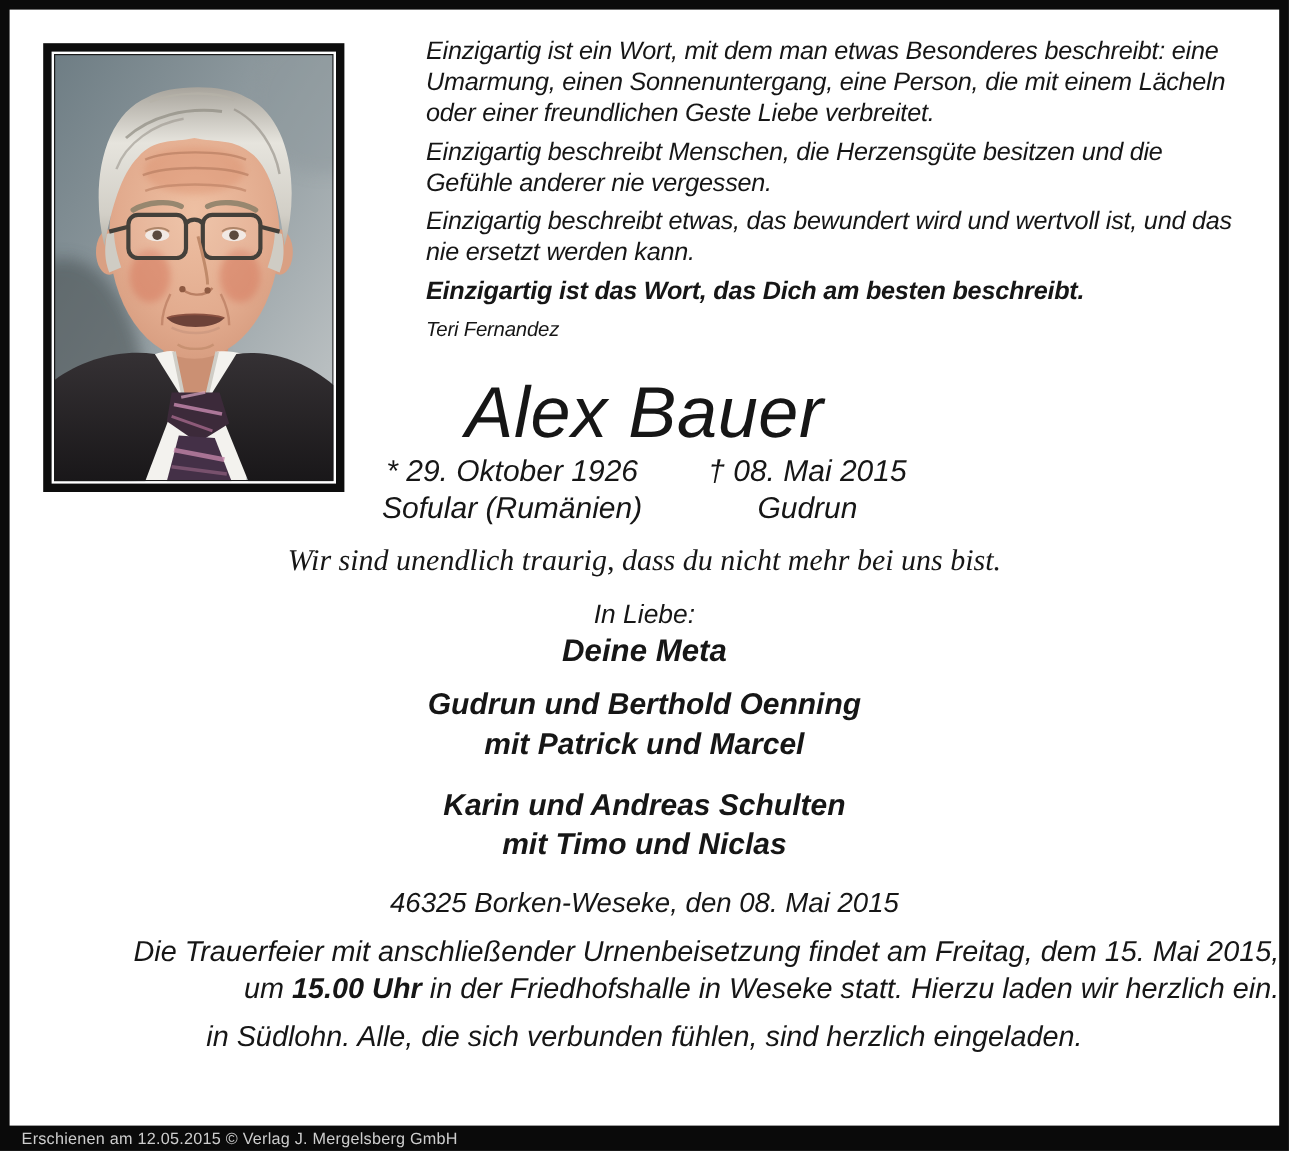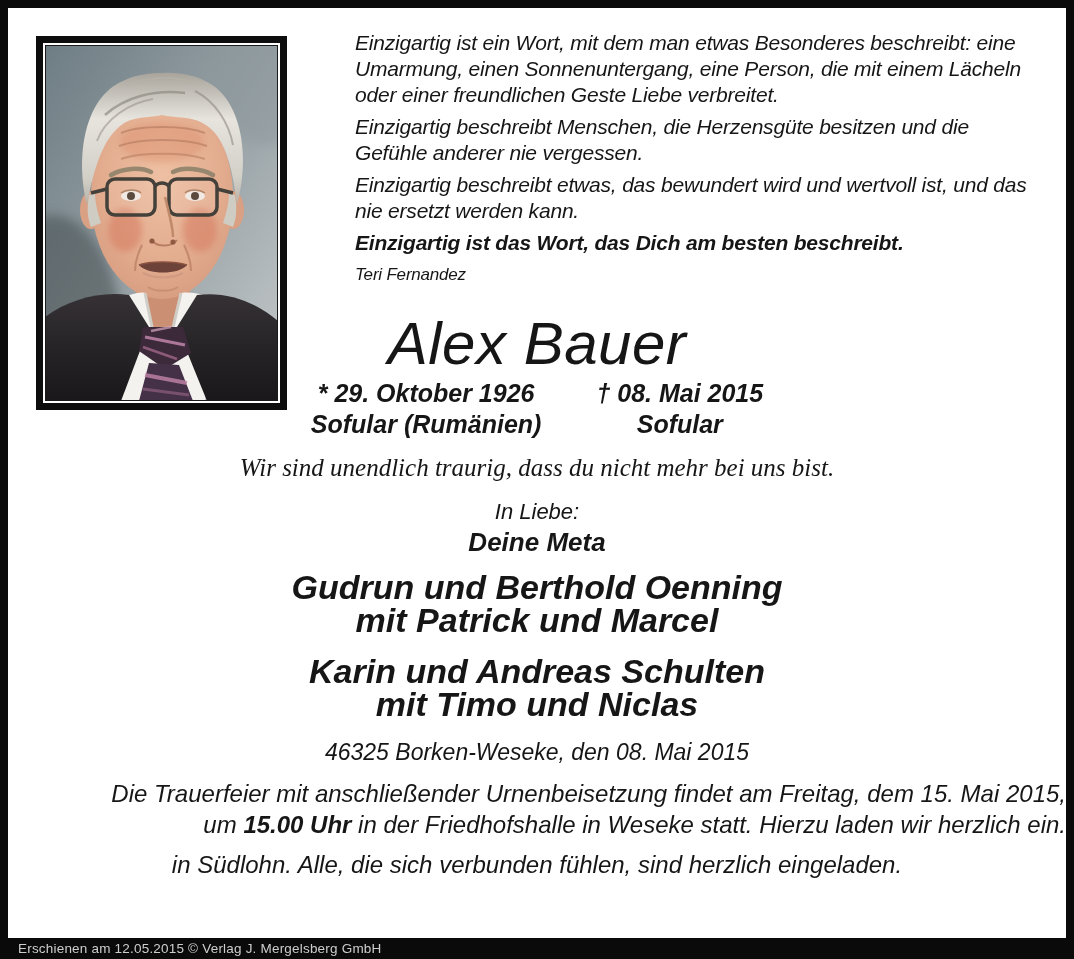--- a/index.html
+++ b/index.html
@@ -57,27 +57,26 @@
     font-weight: normal;
     letter-spacing: 0.5px;
   }
   .dates {
     display: flex;
     justify-content: center;
     gap: 55px;
     font-size: 25px;
     line-height: 31px;
     margin-top: 2px;
-    font-weight: bold;
   }
   .datecol { text-align: center; }
   .sorrow { font-size: 25px; line-height: 31px; margin-top: 12px; font-family: Liberation Serif, serif; }
   .inlove { font-size: 22px; line-height: 31px; margin-top: 13px; }
   .wife   { font-size: 26px; line-height: 31px; }
-  .family { font-size: 34px; line-height: 33px; font-weight: bold; margin-top: 13px; }
+  .family { font-size: 25px; line-height: 33px; font-weight: bold; margin-top: 13px; }
   .family + .family { margin-top: 18px; }
   .placedate { font-size: 23px; line-height: 28px; margin-top: 17px; }
   .funeral { font-size: 24px; line-height: 31px; margin-top: 12px; text-align: right; }
   .thanks  { font-size: 24px; line-height: 30px; margin-top: 10px; }
   .bold { font-weight: bold; }
 
   
   .footer {
     position: absolute;
     left: 18px; bottom: 2px;
@@ -218,21 +217,21 @@
     <div class="main">
       <h1 class="name">Alex Bauer</h1>
 
       <div class="dates">
         <div class="datecol">
           <div>* 29. Oktober 1926</div>
           <div>Sofular (Rumänien)</div>
         </div>
         <div class="datecol">
           <div>† 08. Mai 2015</div>
-          <div>Sofular</div>
+          <div>Gudrun</div>
         </div>
       </div>
 
       <div class="sorrow">Wir sind unendlich traurig, dass du nicht mehr bei uns bist.</div>
 
       <div class="inlove">In Liebe:</div>
       <div class="wife bold">Deine Meta</div>
 
       <div class="family">
         <div>Gudrun und Berthold Oenning</div>

